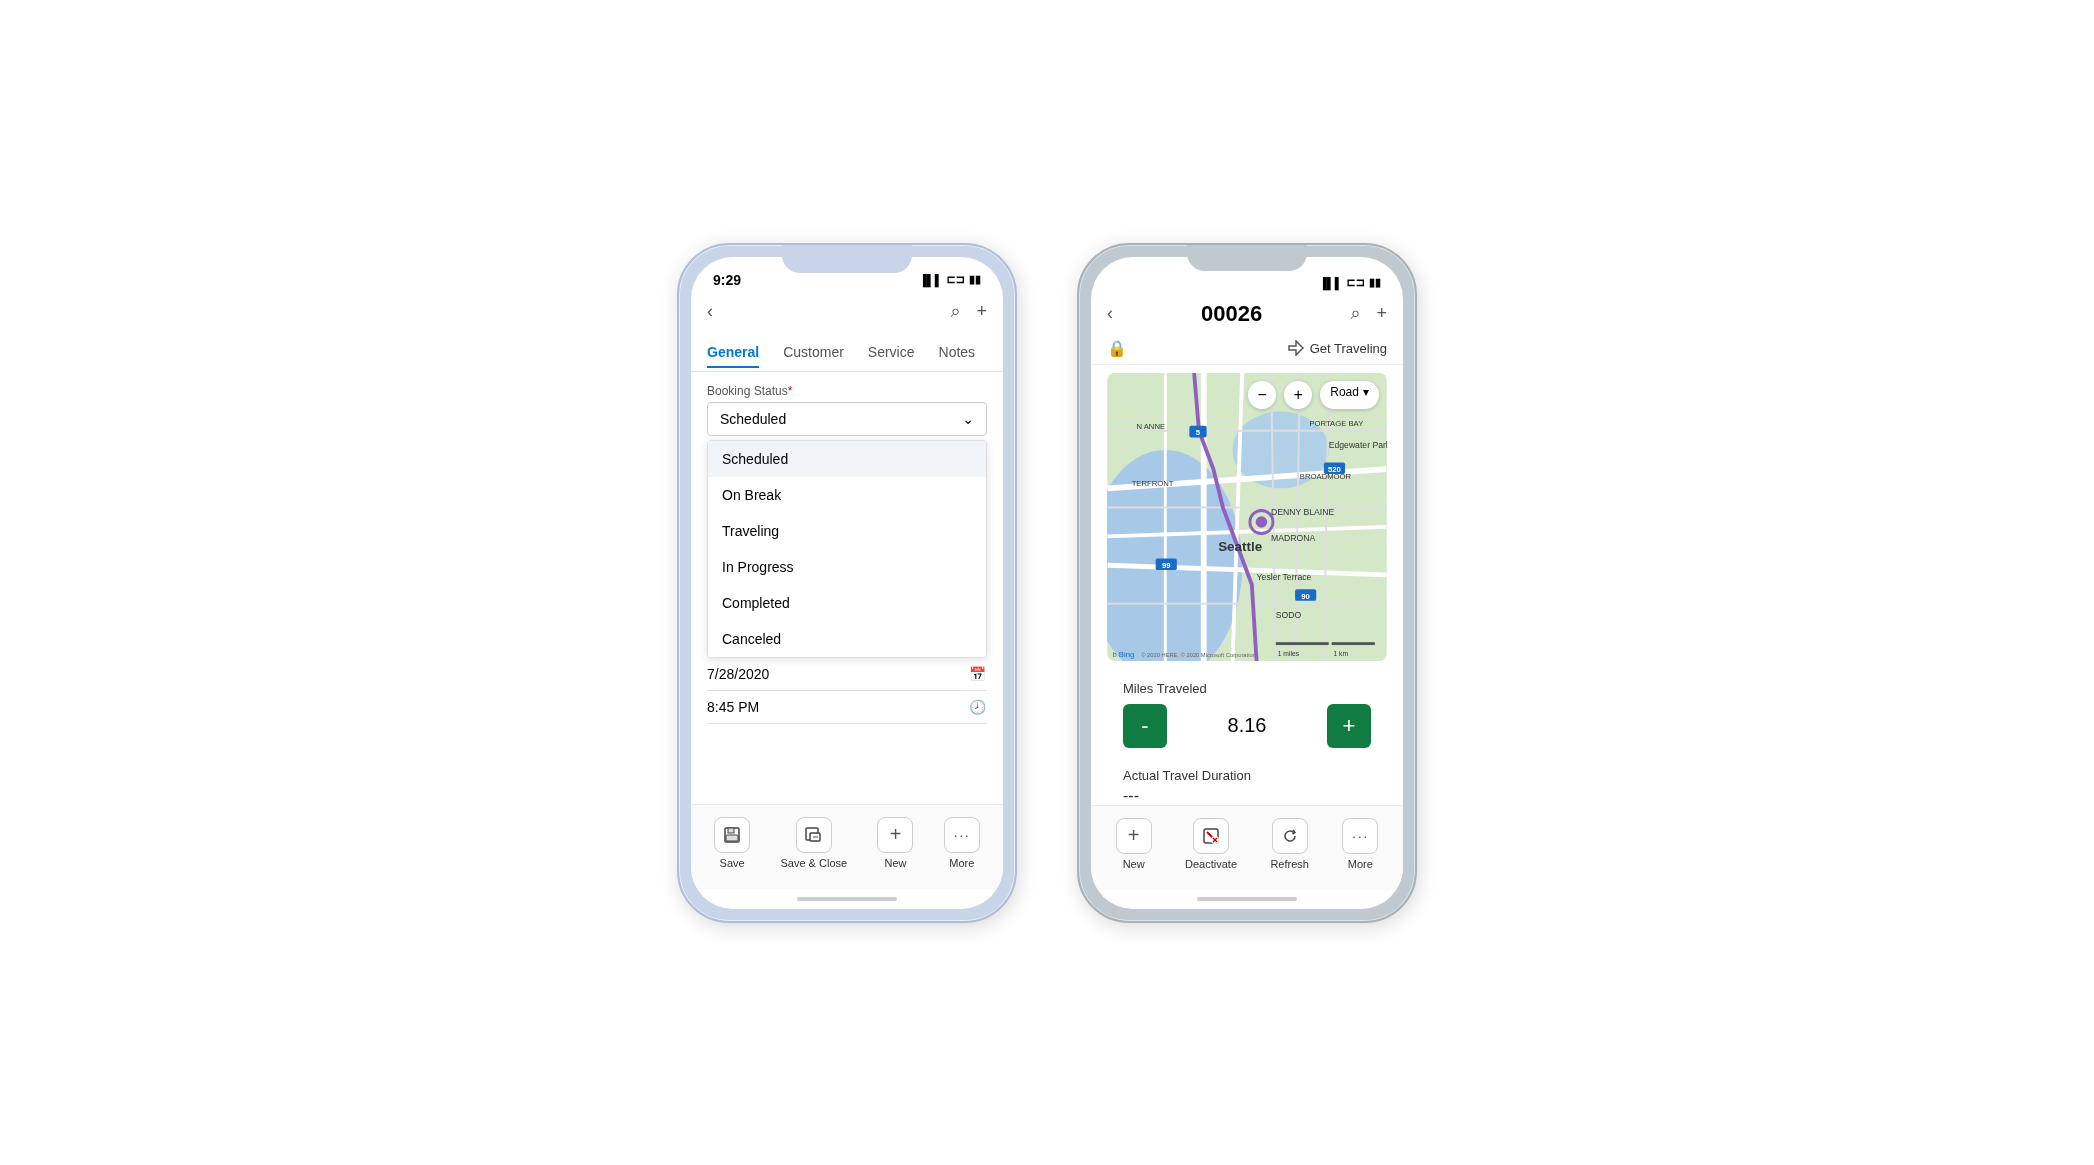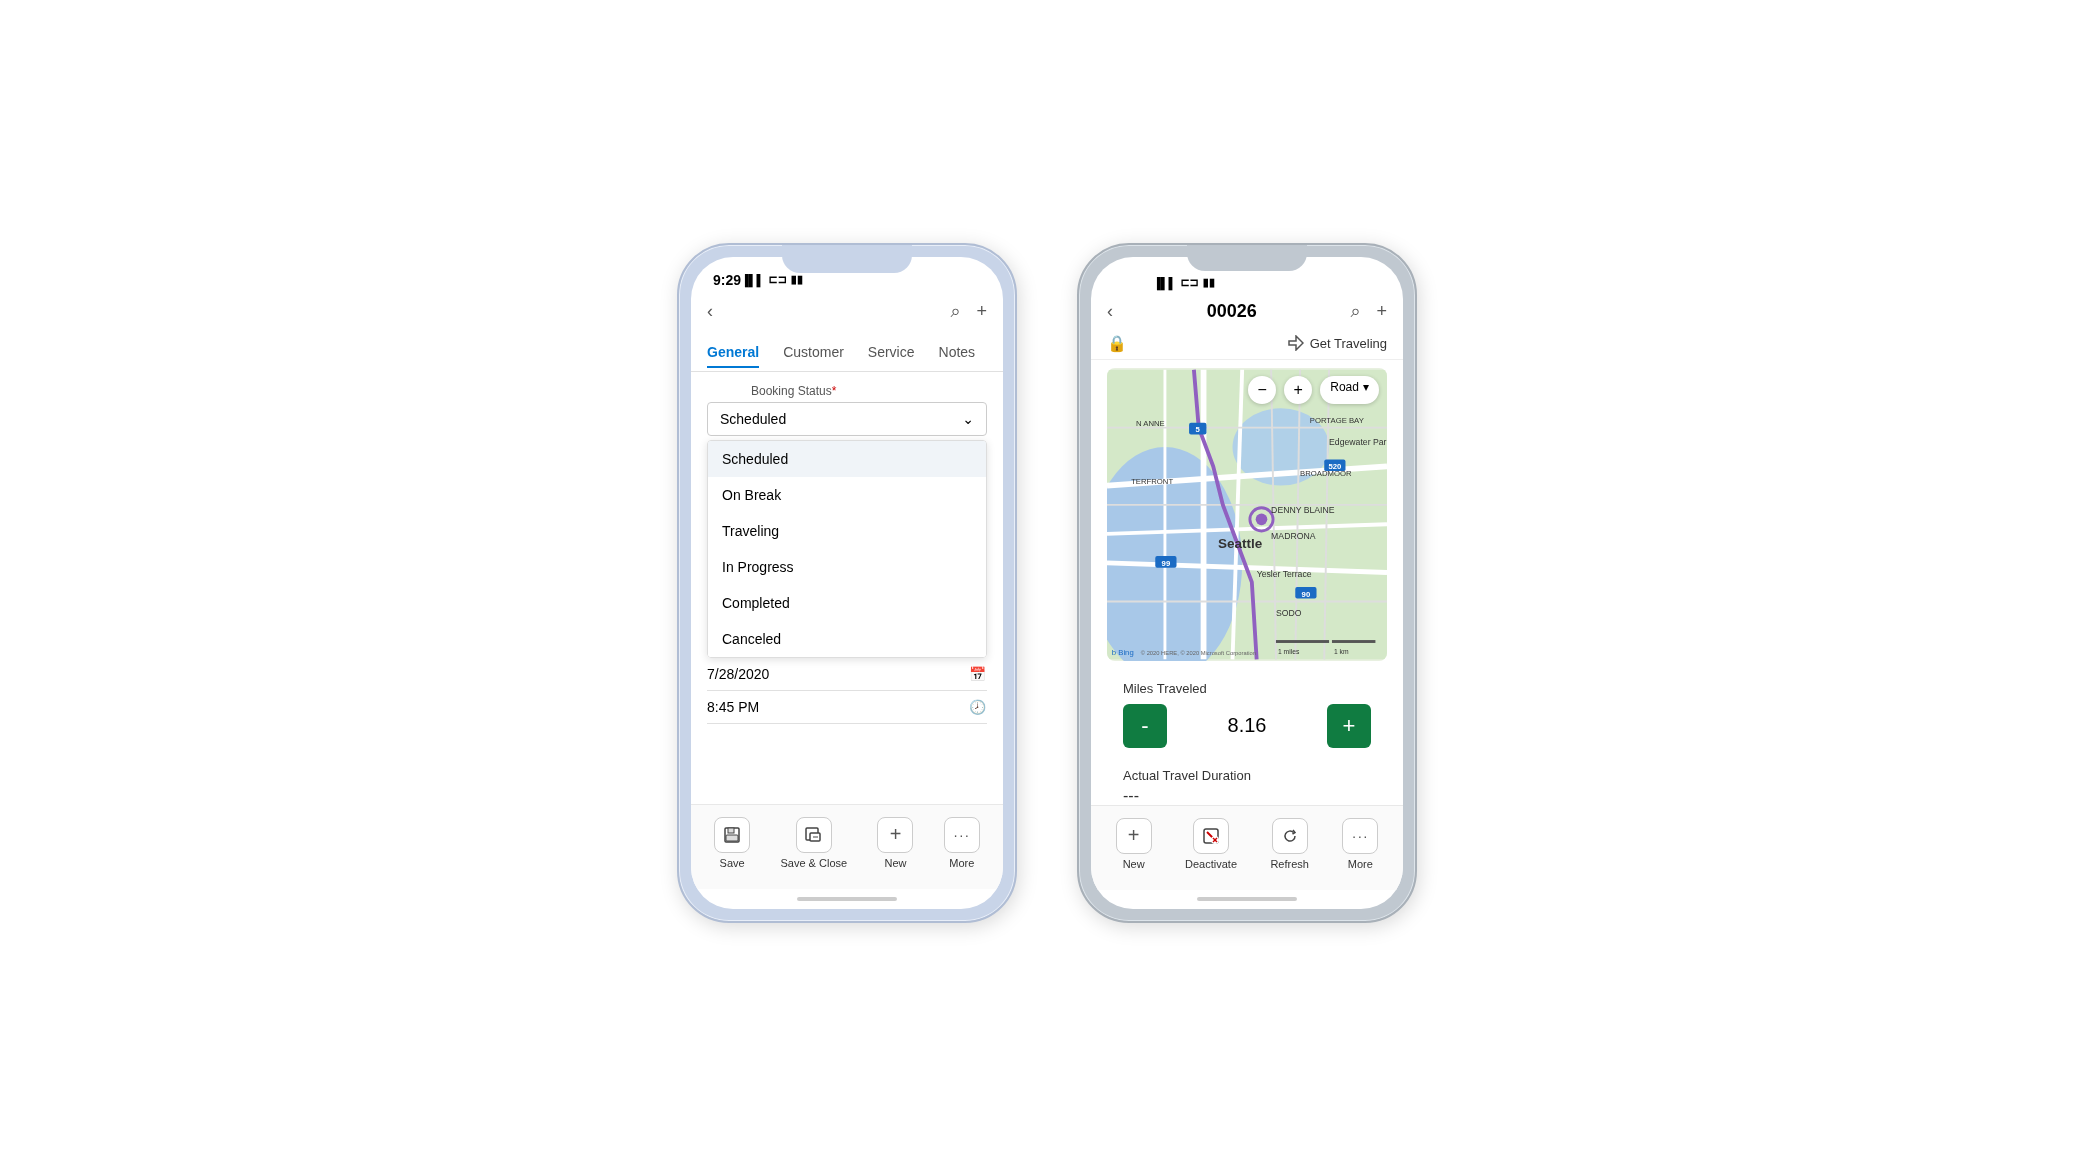--- a/index.html
+++ b/index.html
@@ -66,21 +66,21 @@
     }
     .phone-right .notch {
       background: #c0c8d0;
       width: 120px;
       height: 26px;
     }
 
     
     .status-bar {
       display: flex;
-      justify-content: flex-start;
+      justify-content: space-between;
       align-items: center;
       padding: 10px 22px 4px;
       font-size: 12px;
       font-weight: 600;
       color: #000;
       min-height: 40px;
     }
 
     .status-time {
       font-size: 14px;
@@ -102,21 +102,21 @@
       padding: 4px 16px 8px;
     }
 
     .header-icon {
       font-size: 18px;
       color: #555;
       cursor: pointer;
     }
 
     .header-title {
-      font-size: 18px;
+      font-size: 22px;
       font-weight: 700;
       color: #000;
       flex: 1;
       text-align: center;
     }
 
     .header-actions {
       display: flex;
       gap: 16px;
     }
@@ -163,21 +163,20 @@
     .form-content {
       padding: 12px 16px;
       flex: 1;
       overflow: hidden;
     }
 
     .field-label {
       font-size: 12px;
       color: #555;
       margin-bottom: 4px;
-      margin-left: 44px;
     }
 
     .field-label .required {
       color: #c00;
     }
 
     .dropdown-field {
       border: 1px solid #ccc;
       border-radius: 4px;
       padding: 8px 12px;

